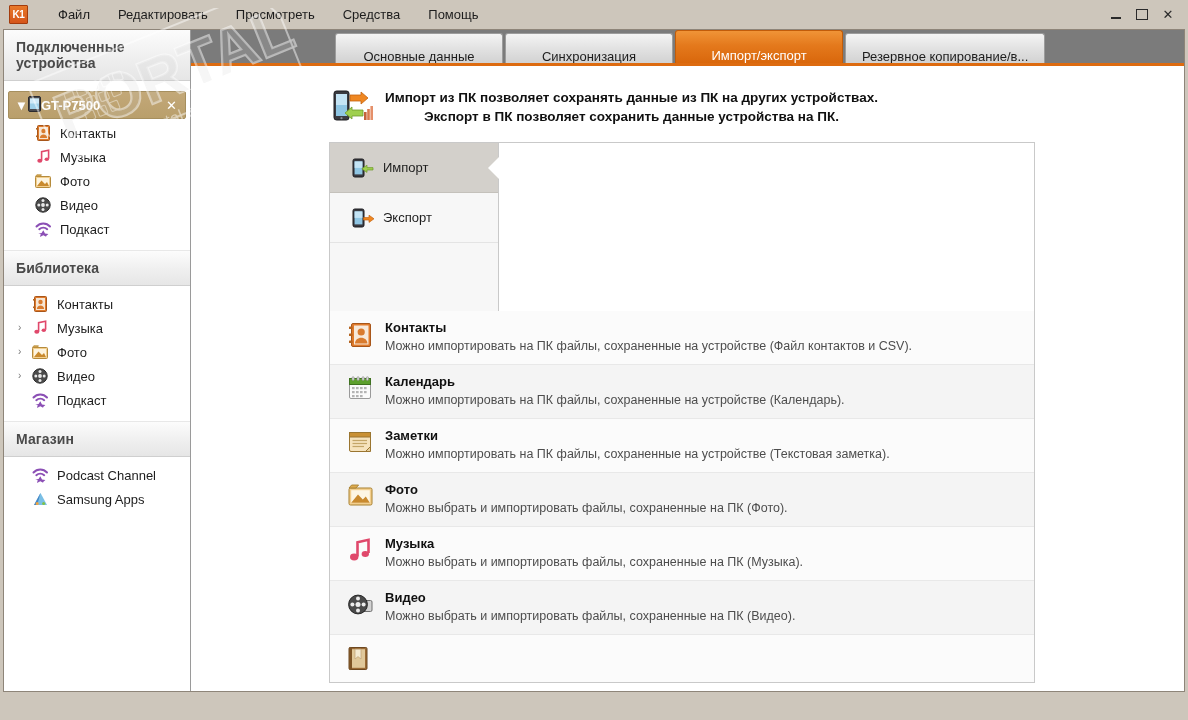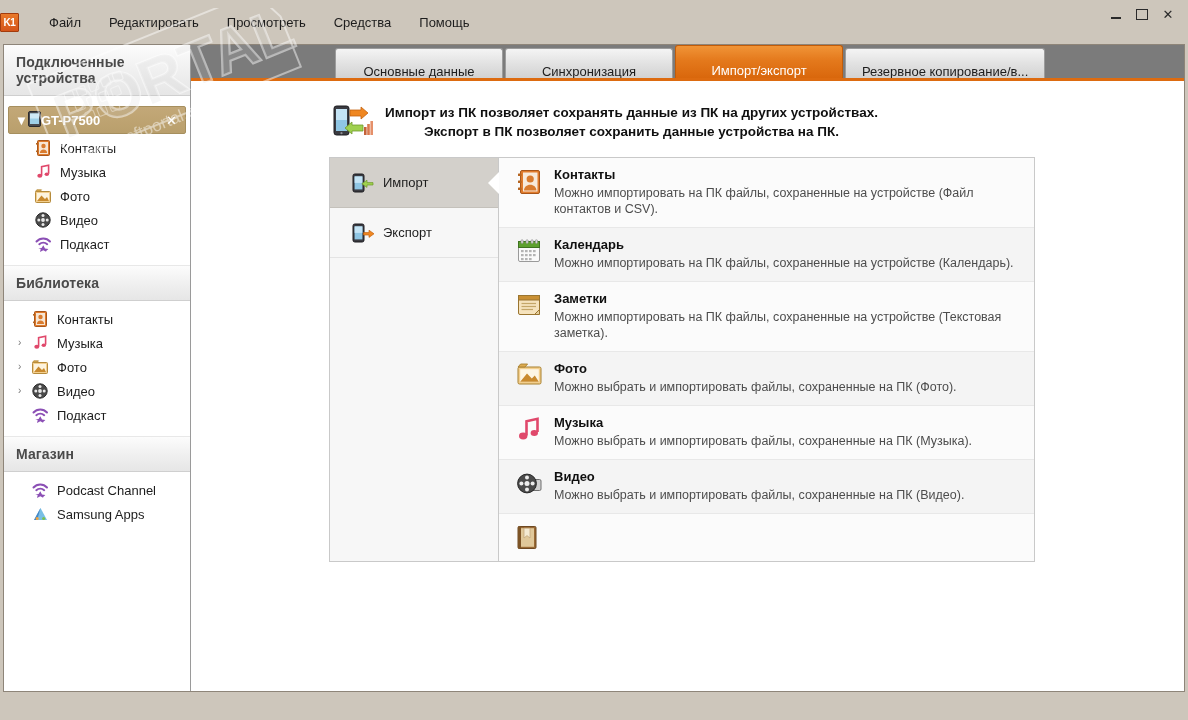--- a/index.html
+++ b/index.html
@@ -21,26 +21,27 @@
   #app-window {
     position: absolute;
     inset: 0;
     background: #cdc6bb;
     display: flex;
     flex-direction: column;
   }
 
   
   #menubar {
-    height: 44px;
+    height: 29px;
     background: #cdc6bb;
     display: flex;
     align-items: center;
     flex: 0 0 auto;
     position: relative;
+    padding-left: 9px;
   }
   #app-logo {
     width: 17px;
     height: 17px;
     background: linear-gradient(180deg, #e8792a 0%, #d5551a 100%);
     border: 1px solid #a33c0d;
     border-radius: 1px;
     color: #fff;
     font-size: 10px;
     font-weight: bold;
@@ -264,20 +265,21 @@
   }
 
   
   #panel {
     margin: 16px 0 0 138px;
     width: 706px;
     border: 1px solid #c9c9c9;
     display: flex;
     background: #fff;
     box-sizing: border-box;
+    flex-direction: column;
   }
   #mode-col {
     width: 168px;
     flex: 0 0 168px;
     background: #f7f7f7;
     border-right: 1px solid #c9c9c9;
     position: relative;
   }
   .mode-row {
     height: 49px;

